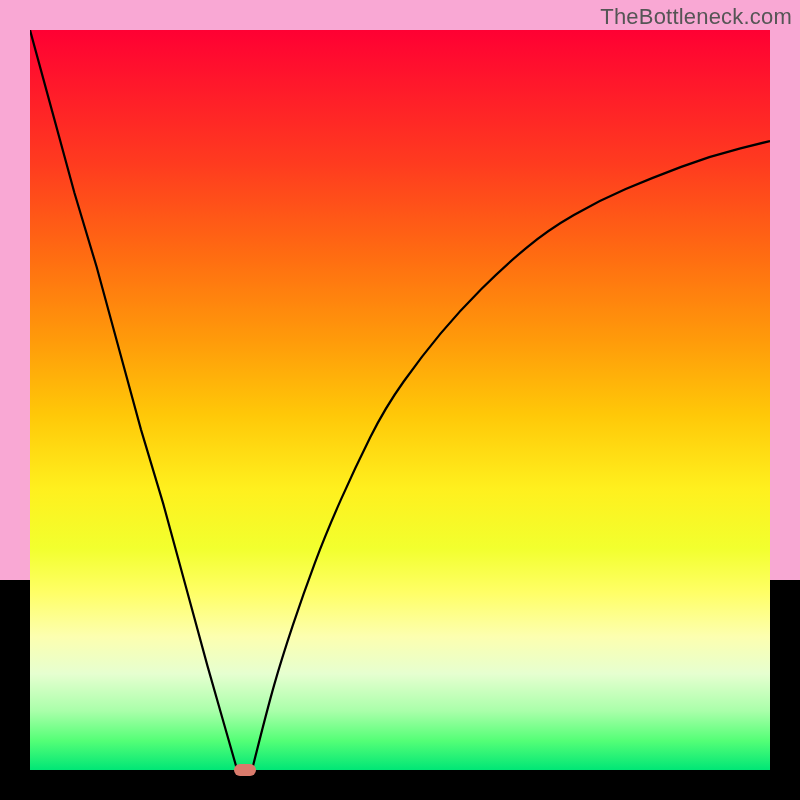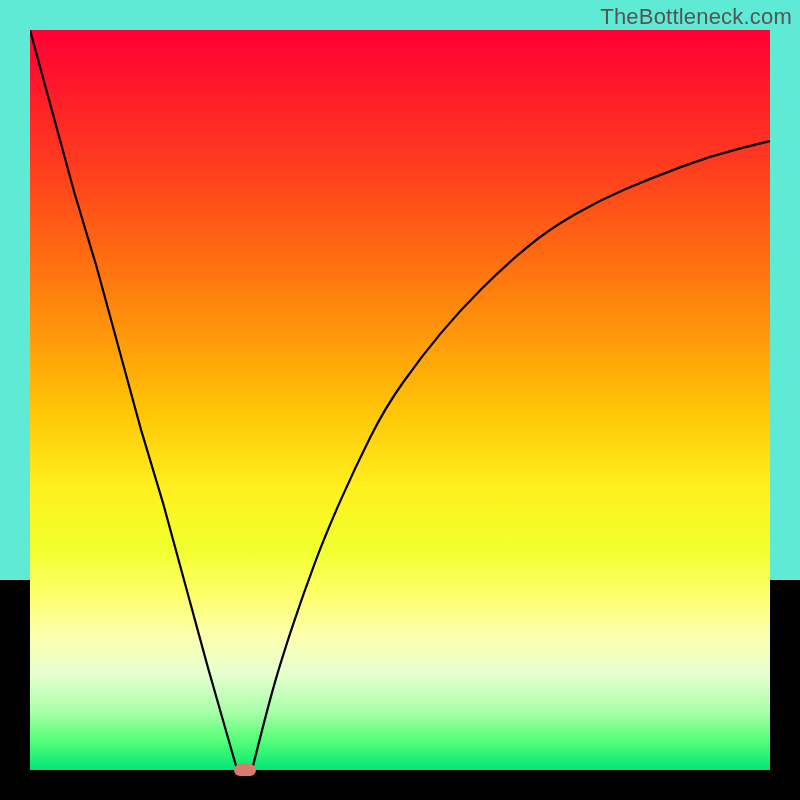--- a/index.html
+++ b/index.html
@@ -10,21 +10,21 @@
     overflow: hidden;
     background: #000;
     font-family: Arial, Helvetica, sans-serif;
   }
   .frame {
     position: absolute;
     left: 0;
     top: 0;
     width: 800px;
     height: 580px;
-    background: #5eead4;
+    background: #f9a8d4;
   }
   .plot {
     position: absolute;
     left: 30px;
     top: 30px;
     width: 740px;
     height: 740px;
     
     background: linear-gradient(to bottom,
       #ff0033 0%,

